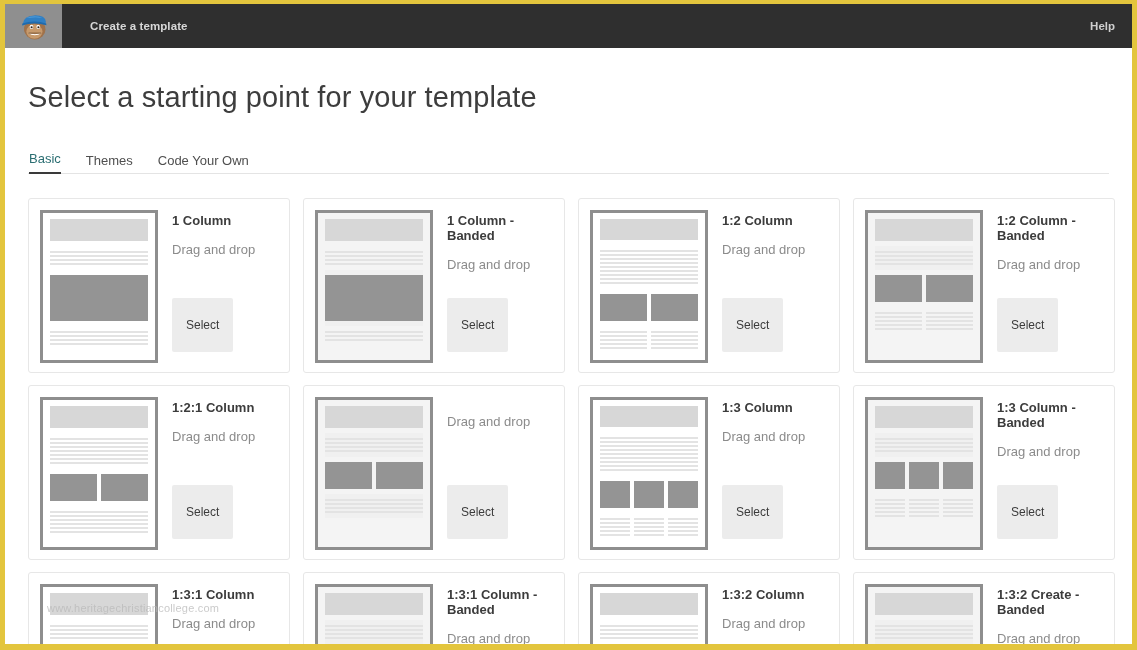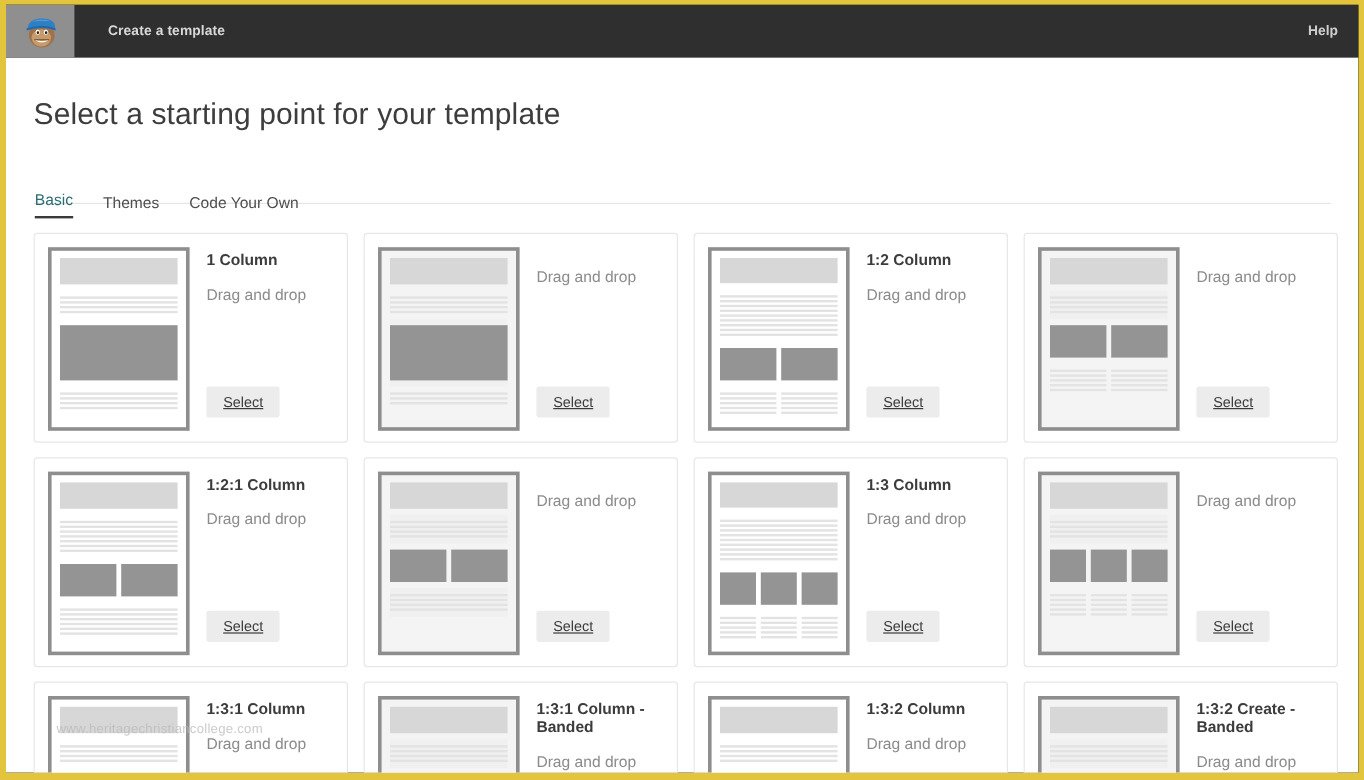--- a/index.html
+++ b/index.html
@@ -14,21 +14,21 @@
   }
 
   
   #page-frame {
     position: relative;
     width: 1137px;
     height: 650px;
     border: 5px solid #e3c53d;
     border-top-width: 4px;
     border-bottom-width: 6px;
-    background: #000000;
+    background: #1d4ed8;
     overflow: hidden;
   }
 
   
   #topbar {
     display: flex;
     align-items: stretch;
     height: 44px;
     background: #2f2f2f;
   }
@@ -64,21 +64,21 @@
 
   
   #content {
     padding: 0 23px;
     height: 596px;
     overflow: hidden;
     background: #fff;
   }
 
   #page-title {
-    font-size: 25px;
+    font-size: 29px;
     font-weight: normal;
     color: #3d3d3d;
     margin-top: 33px;
     letter-spacing: .1px;
   }
 
   
   #tabs {
     margin-top: 34px;
     border-bottom: 1px solid #e4e4e4;
@@ -87,21 +87,21 @@
     gap: 25px;
     height: 26px;
     padding-left: 1px;
   }
   .tab {
     font-size: 13px;
     color: #4f4f4f;
     padding-bottom: 6px;
     cursor: pointer;
     position: relative;
-    top: 13px;
+    top: 1px;
   }
   .tab.active {
     color: #2b6e72;
     border-bottom: 2px solid #3a3a3a;
     font-weight: normal;
   }
 
   
   #grid {
     margin-top: 24px;
@@ -205,23 +205,22 @@
   .select-btn {
     margin-top: auto;
     margin-bottom: 20px;
     align-self: flex-start;
     background: #ececec;
     border: none;
     border-radius: 2px;
     color: #3b3b3b;
     font-size: 12px;
     font-family: "Liberation Sans", sans-serif;
-    padding: 6px 14px;
+    padding: 20px 14px;
     cursor: pointer;
-    text-decoration: underline;
   }
 
   
   #watermark {
     position: absolute;
     left: 42px;
     top: 598px;
     font-size: 11px;
     color: #b9b9b9;
     letter-spacing: .2px;
@@ -321,20 +320,21 @@
               <div class="t-band white">
                 <div class="t-lines">
                   <div class="t-line"></div>
                   <div class="t-line"></div>
                   <div class="t-line"></div>
                 </div>
               </div>
             </div>
           </div>
           <div class="meta">
+            <div class="card-title">1 Column - Banded</div>
             <div class="card-sub">Drag and drop</div>
             <button class="select-btn">Select</button>
           </div>
         </div>
         <div class="card">
           <div class="thumb">
             <div class="thumb-inner">
               <div class="t-head"></div>
               <div class="t-sp"></div>
               <div class="t-band white">
@@ -431,20 +431,21 @@
                       <div class="t-line"></div>
                       <div class="t-line"></div>
                       <div class="t-line"></div>
                     </div>
                   </div>
                 </div>
               </div>
             </div>
           </div>
           <div class="meta">
+            <div class="card-title">1:2 Column - Banded</div>
             <div class="card-sub">Drag and drop</div>
             <button class="select-btn">Select</button>
           </div>
         </div>
         <div class="card">
           <div class="thumb">
             <div class="thumb-inner">
               <div class="t-head"></div>
               <div class="t-sp"></div>
               <div class="t-band white">
@@ -647,20 +648,21 @@
                       <div class="t-line"></div>
                       <div class="t-line"></div>
                       <div class="t-line"></div>
                     </div>
                   </div>
                 </div>
               </div>
             </div>
           </div>
           <div class="meta">
+            <div class="card-title">1:3 Column - Banded</div>
             <div class="card-sub">Drag and drop</div>
             <button class="select-btn">Select</button>
           </div>
         </div>
         <div class="card">
           <div class="thumb">
             <div class="thumb-inner">
               <div class="t-head"></div>
               <div class="t-sp"></div>
               <div class="t-band white">

